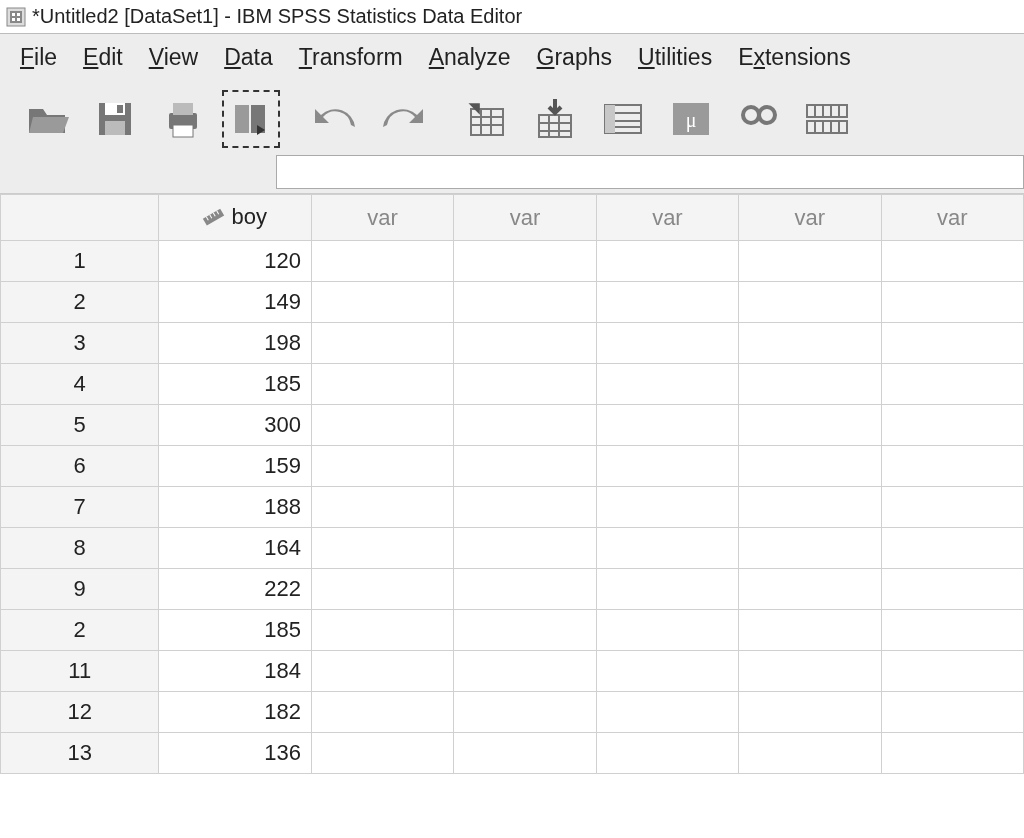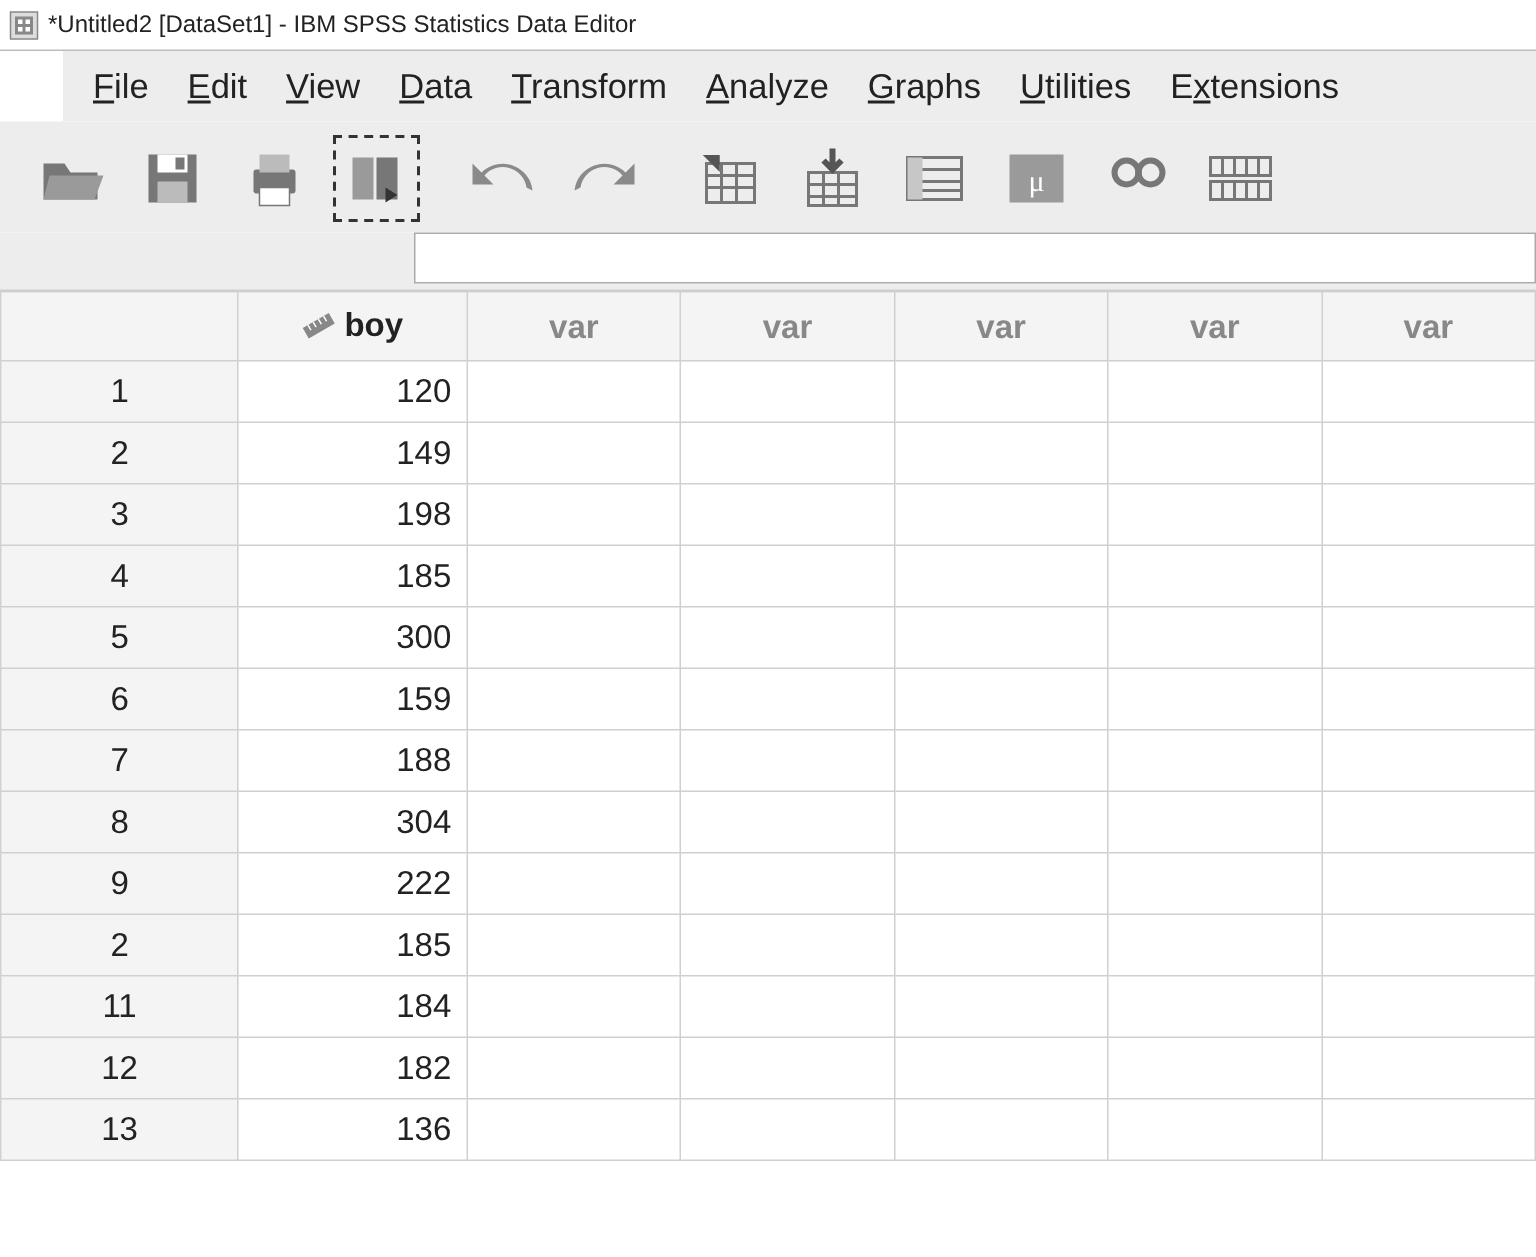--- a/index.html
+++ b/index.html
@@ -10,41 +10,40 @@
     color: #222;
     width: 1024px;
     overflow: hidden;
   }
   
   .titlebar {
     display: flex;
     align-items: center;
     height: 34px;
     padding: 2px 6px;
-    font-size: 16px;
+    font-size: 20px;
     border-bottom: 1px solid #bcbcbc;
     background: #fff;
   }
   .titlebar .app-icon {
     width: 20px; height: 20px;
     margin-right: 6px;
     display: inline-flex;
     align-items: center; justify-content: center;
   }
   .titlebar .title-text { color: #222; }
   
   .menubar {
     display: flex;
     align-items: center;
     gap: 26px;
     padding: 10px 20px 10px 20px;
     background: #ededed;
     font-size: 23px;
     color: #222;
-    margin-left: 42px;
   }
   .menubar .menu-item {
     cursor: default;
   }
   .menubar .menu-item .ul { text-decoration: underline; }
   
   .toolbar {
     display: flex;
     align-items: center;
     gap: 10px;
@@ -88,21 +87,21 @@
     table-layout: fixed;
   }
   th, td {
     border: 1px solid #d0d0d0;
     height: 41px;
     padding: 0 10px;
     font-size: 22px;
   }
   thead th {
     background: #f4f4f4;
-    font-weight: bold;
+    font-weight: normal;
     color: #888;
     text-align: center;
     height: 46px;
   }
   thead th.rownum-head {
     width: 158px;
     background: #f4f4f4;
   }
   thead th.named {
     color: #222;
@@ -302,21 +301,21 @@
           <th class="rownum">7</th>
           <td>188</td>
           <td class="empty"></td>
           <td class="empty"></td>
           <td class="empty"></td>
           <td class="empty"></td>
           <td class="empty"></td>
         </tr>
         <tr>
           <th class="rownum">8</th>
-          <td>304</td>
+          <td>164</td>
           <td class="empty"></td>
           <td class="empty"></td>
           <td class="empty"></td>
           <td class="empty"></td>
           <td class="empty"></td>
         </tr>
         <tr>
           <th class="rownum">9</th>
           <td>222</td>
           <td class="empty"></td>

